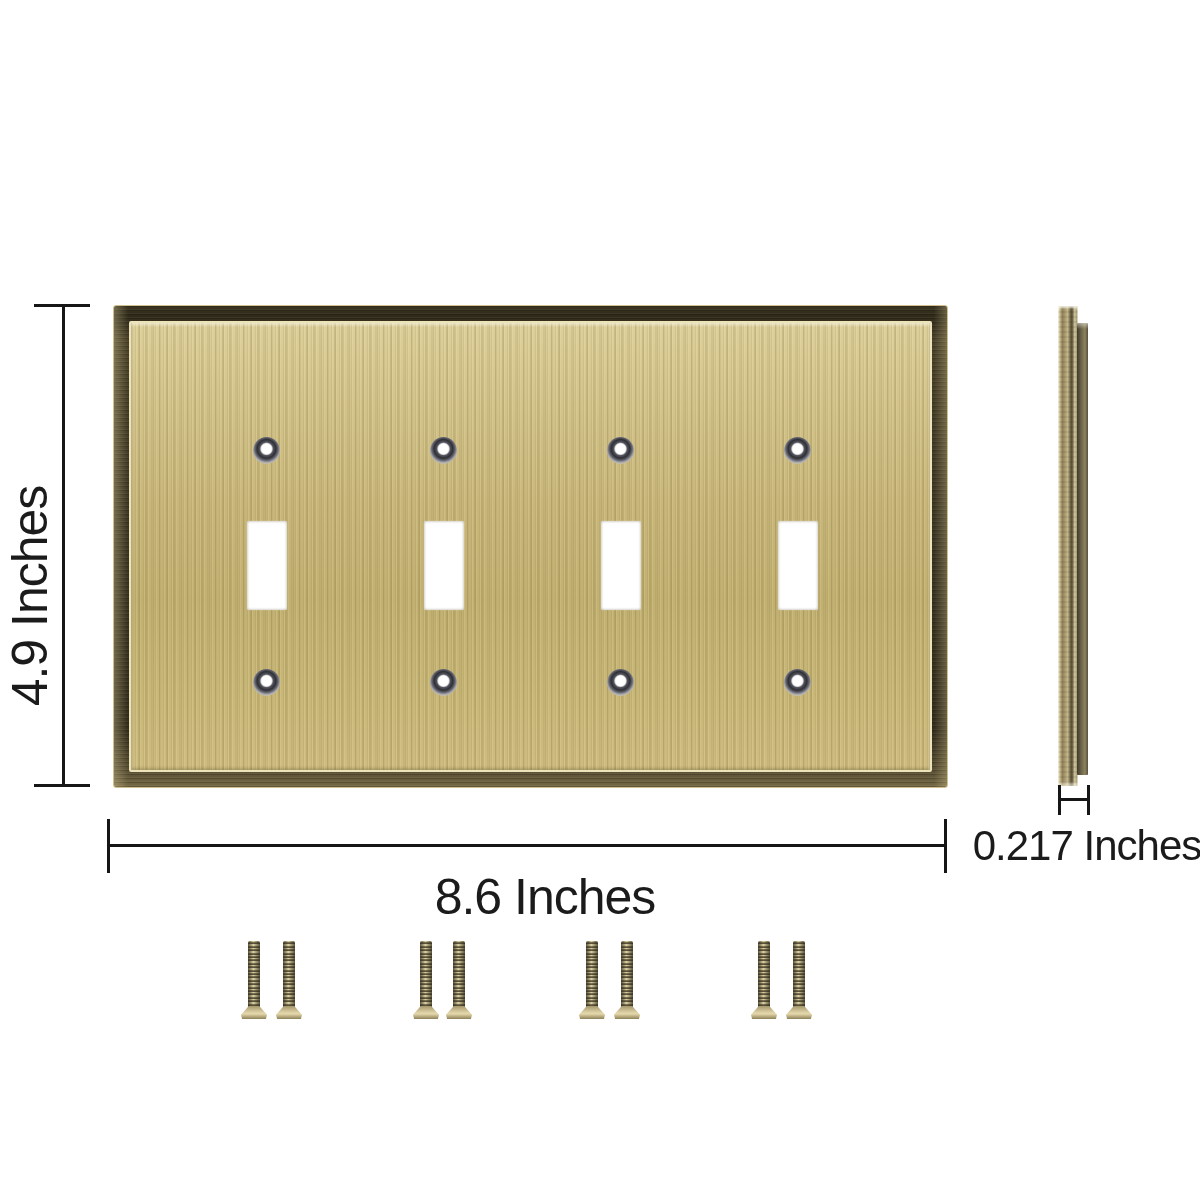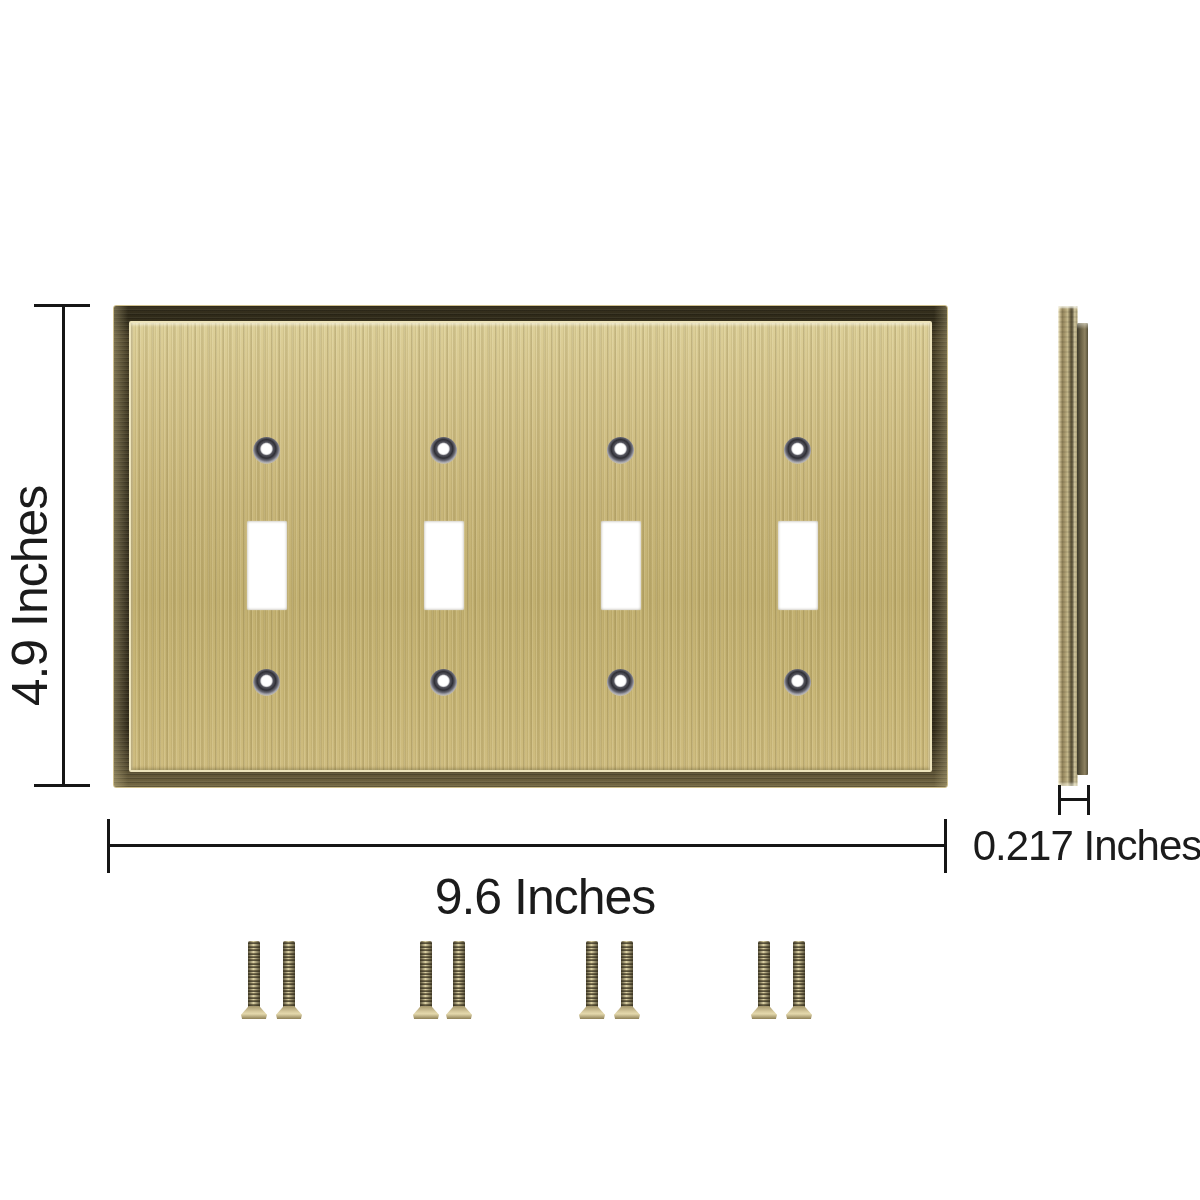--- a/index.html
+++ b/index.html
@@ -137,21 +137,21 @@
     <div class="dline" style="left:34px;top:304px;width:56px;height:3px;"></div>
     <div class="dline" style="left:62px;top:306px;width:3px;height:480px;"></div>
     <div class="dline" style="left:34px;top:784px;width:56px;height:3px;"></div>
     <div class="dim-label rot" style="left:-95px;top:568px;width:250px;height:56px;line-height:56px;">4.9 Inches</div>
   </div>
 
   <div>
     <div class="dline" style="left:107px;top:819px;width:3px;height:54px;"></div>
     <div class="dline" style="left:108px;top:844px;width:838px;height:3px;"></div>
     <div class="dline" style="left:944px;top:819px;width:3px;height:54px;"></div>
-    <div class="dim-label" style="left:395px;top:868px;width:300px;">9.6 Inches</div>
+    <div class="dim-label" style="left:395px;top:868px;width:300px;">8.6 Inches</div>
   </div>
 
   <div>
     <div class="dline" style="left:1058px;top:785px;width:3px;height:30px;"></div>
     <div class="dline" style="left:1058px;top:798px;width:32px;height:3px;"></div>
     <div class="dline" style="left:1087px;top:785px;width:3px;height:30px;"></div>
     <div class="dim-label small" style="left:962px;top:822px;width:250px;">0.217 Inches</div>
   </div>
 
   <div class="screws-row">

